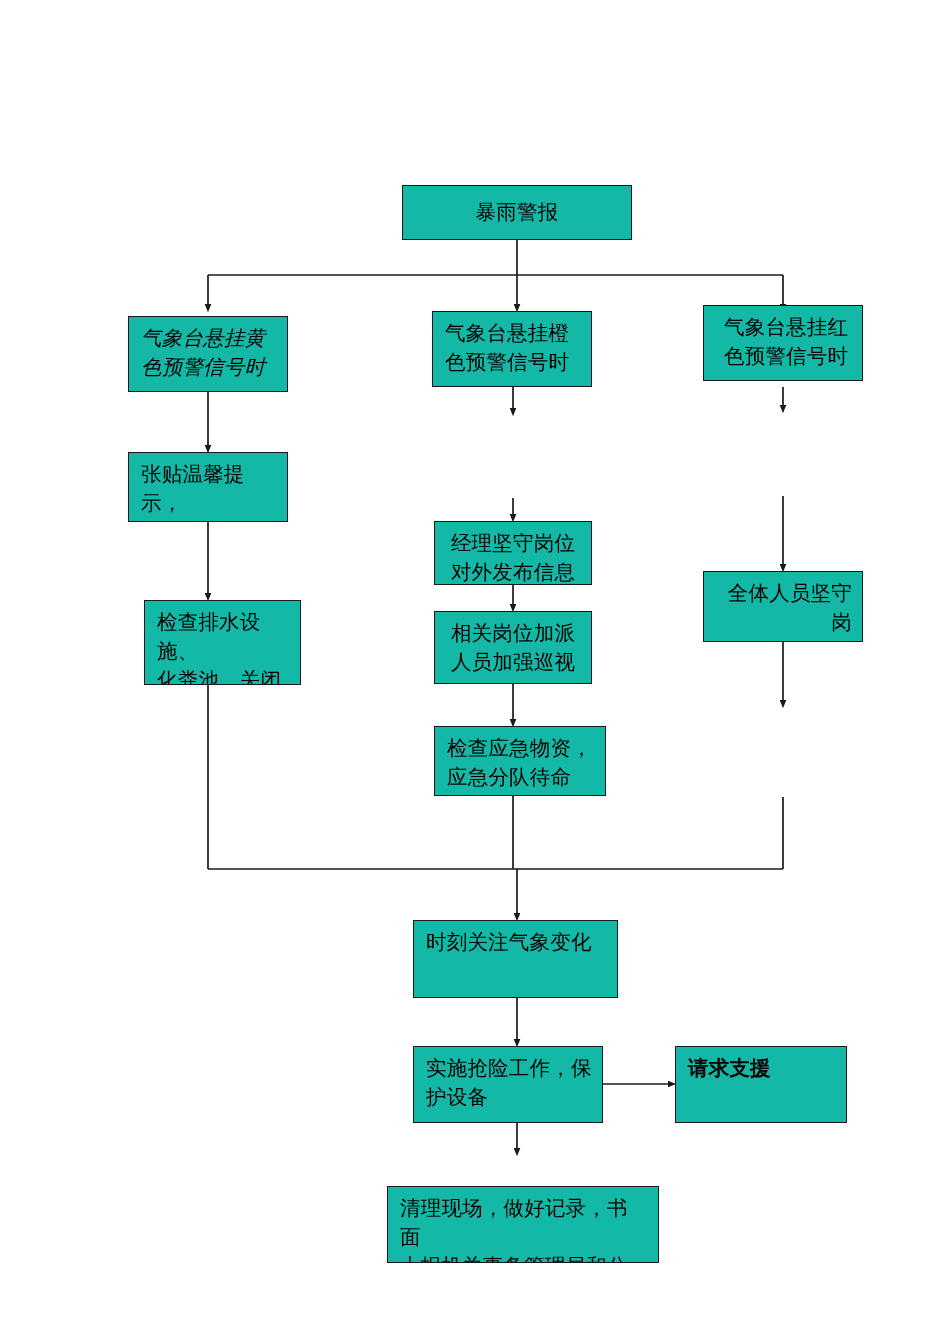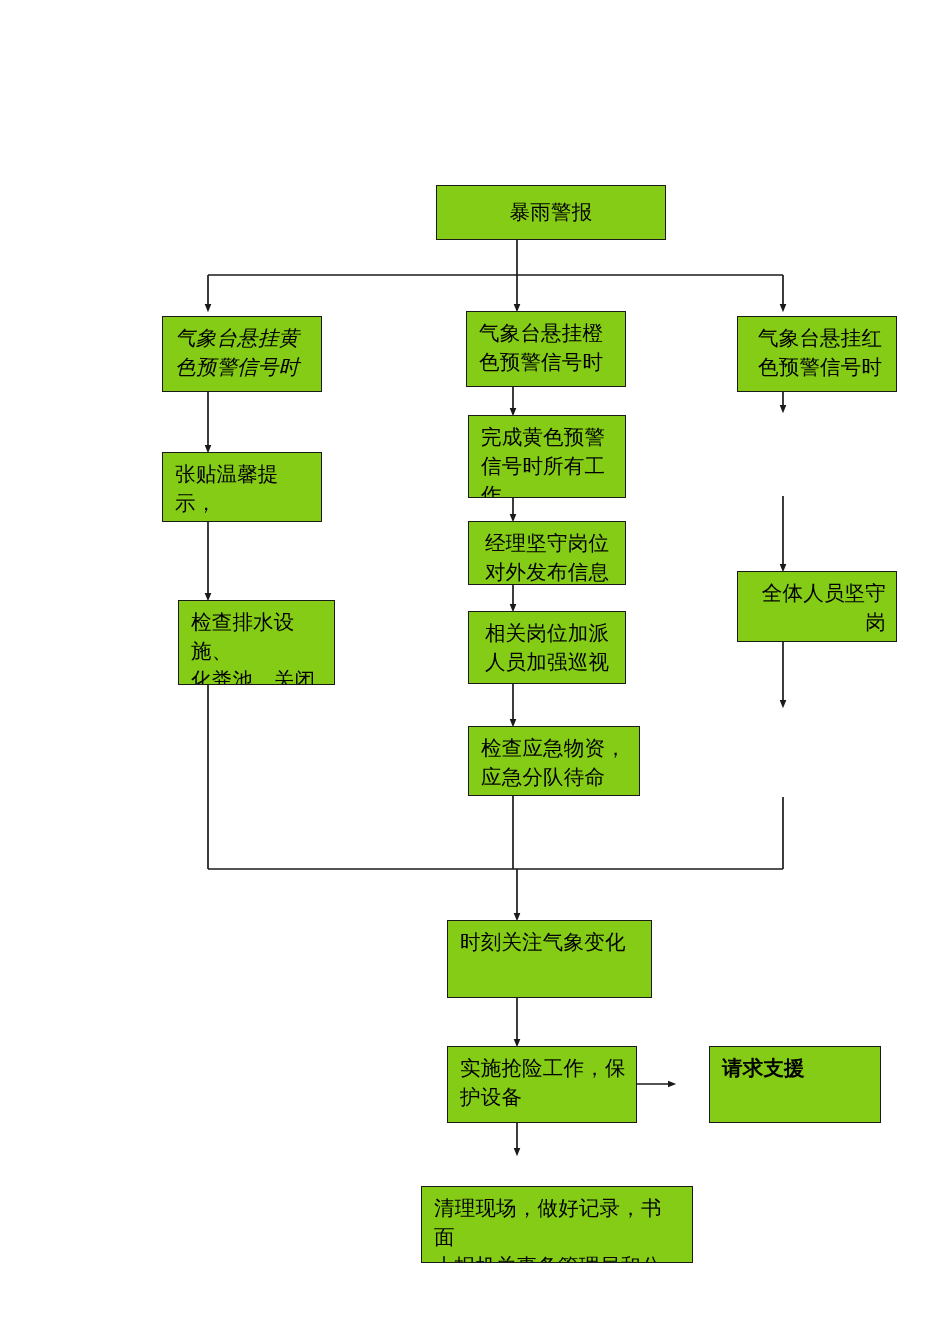--- a/index.html
+++ b/index.html
@@ -24,29 +24,28 @@
     left: 0;
     top: 0;
     width: 950px;
     height: 1344px;
     pointer-events: none;
   }
   .node {
     position: absolute;
     box-sizing: border-box;
     border: 1.4px solid #1a1a1a;
-    background: #84cc16;
+    background: #14b8a6;
     padding: 7px 10px 6px 12px;
     font-size: 20.5px;
     line-height: 1.42;
     letter-spacing: 0.2px;
     color: #000000;
     white-space: pre-line;
     overflow: hidden;
-    margin-left: 34px;
   }
   .node.center-text {
     text-align: center;
     padding-left: 10px;
   }
   .node.center-block {
     display: flex;
     align-items: center;
     justify-content: center;
     text-align: center;
@@ -102,33 +101,30 @@
   </svg>
 
   <div class="node center-block" style="left:402px; top:185px; width:230px; height:55px;">暴雨警报</div>
 
   <div class="node top-left-text" style="left:128px; top:316px; width:160px; height:76px;font-style:italic;">气象台悬挂黄
 色预警信号时</div>
 
   <div class="node top-left-text" style="left:432px; top:311px; width:160px; height:76px;">气象台悬挂橙
 色预警信号时</div>
 
-  <div class="node top-left-text" style="left:703px; top:316px; width:160px; height:76px;padding-left:20px;">气象台悬挂红
+  <div class="node top-left-text" style="left:703px; top:305px; width:160px; height:76px;padding-left:20px;">气象台悬挂红
 色预警信号时</div>
 
   <div class="node top-left-text" style="left:128px; top:452px; width:160px; height:70px;">张贴温馨提示，
 电子公告提示</div>
 
   <div class="node top-left-text" style="left:144px; top:600px; width:157px; height:85px;">检查排水设施、
 化粪池、关闭门
 窗等</div>
 
-  <div class="node top-left-text" style="left:434px; top:415px; width:158px; height:83px;">完成黄色预警
- 信号时所有工
-作</div>
 
   <div class="node center-text" style="left:434px; top:521px; width:158px; height:64px;">经理坚守岗位
 对外发布信息</div>
 
   <div class="node center-text" style="left:434px; top:611px; width:158px; height:73px;">相关岗位加派
 人员加强巡视</div>
 
   <div class="node top-left-text" style="left:434px; top:726px; width:172px; height:70px;">检查应急物资，
 应急分队待命</div>
 

